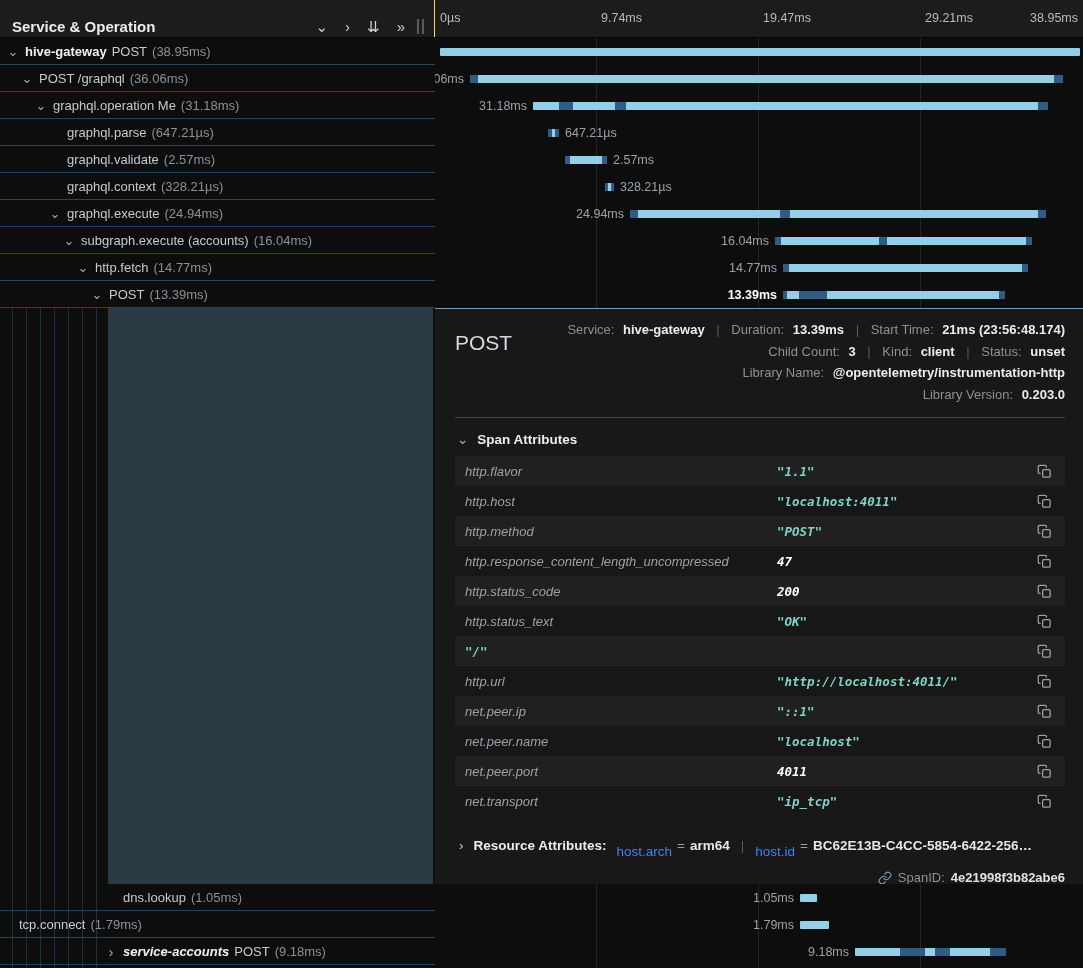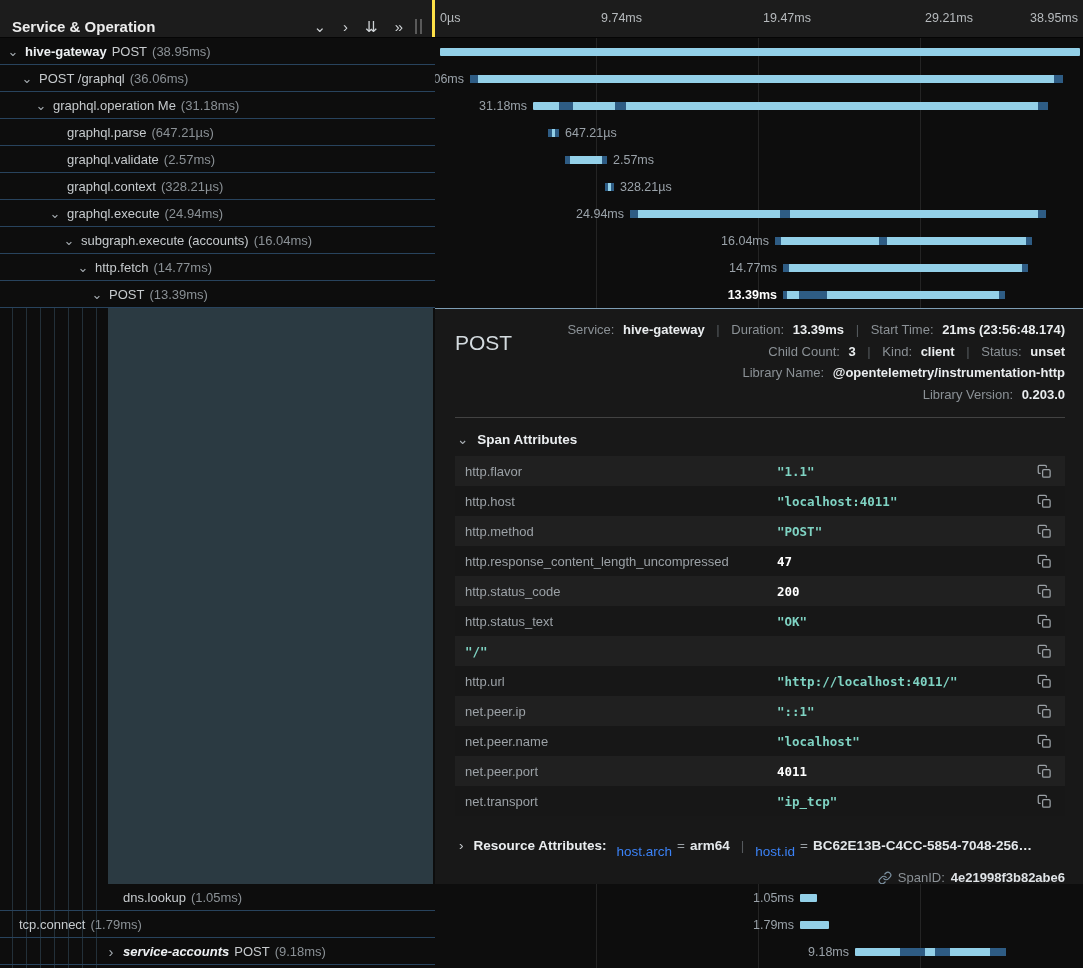--- a/index.html
+++ b/index.html
@@ -5,21 +5,21 @@
   * { margin:0; padding:0; box-sizing:border-box; }
   html,body { width:1083px; height:968px; background:#0d0d0d; font-family:"Liberation Sans", sans-serif; overflow:hidden; }
   .app { position:relative; width:1083px; height:968px; background:#0d0d0d; overflow:hidden; }
 
   
   .timeline-layer { position:absolute; left:435px; top:38px; width:648px; bottom:0; z-index:0; }
   .gridline { position:absolute; top:0; bottom:0; width:1px; background:#242424; }
 
   
   .panel-header { position:absolute; top:0; left:0; right:0; height:38px; display:flex; background:#1c1c1c; border-bottom:1px solid #050505; z-index:5; }
-  .left-head { width:435px; flex:0 0 435px; display:flex; align-items:center; padding:16px 10px 0 12px; border-right:3px solid #fde047; }
+  .left-head { width:435px; flex:0 0 435px; display:flex; align-items:center; padding:16px 10px 0 12px; border-right:1px solid #fde047; }
   .head-title { font-size:15px; font-weight:700; color:#ececec; flex:1; }
   .head-icons { display:flex; align-items:center; gap:17px; color:#cfd3d6; font-size:15px; margin-right:12px; }
   .head-icons span { cursor:pointer; line-height:1; }
   .resize-handle { width:7px; height:15px; border-left:2px solid #5a5a5a; border-right:2px solid #5a5a5a; }
   .right-head { flex:1; position:relative; color:#b6babd; font-size:12.5px; }
   .tick { position:absolute; top:11px; white-space:nowrap; }
   .tick.tick-right { width:80px; text-align:right; }
 
   
   .rows { position:absolute; left:0; width:100%; z-index:1; }
@@ -54,21 +54,21 @@
   .detail-title { font-size:21px; font-weight:500; color:#d3dade; margin-top:12px; }
   .meta { text-align:right; line-height:21.5px; font-size:13px; color:#8b9196; }
   .pair { white-space:nowrap; }
   .psep { color:#565b5f; margin:0 8px; }
   .psep:empty { display:none; }
   .pair .k { color:#8b9196; }
   .pair .v { color:#eaedef; font-weight:700; margin-left:5px; }
   .detail hr { border:none; border-top:1px solid #424242; margin:12px 0 0; }
   .attr-head { display:flex; align-items:center; gap:9px; margin:13px 0 9px 2px; font-size:13.5px; font-weight:700; color:#eaedef; cursor:pointer; }
   .attr-head .chev { color:#aab0b5; font-weight:400; }
-  .attr-row { display:flex; align-items:center; height:30px; padding:0 10px; }
+  .attr-row { display:flex; align-items:center; height:30px; padding:0 10px;font-style:italic; }
   .attr-row:nth-child(odd) { background:#202020; }
   .attr-row:nth-child(even) { background:#171717; }
   .attr-key { flex:0 0 312px; color:#9ba1a6; font-size:13px; overflow:hidden; white-space:nowrap; }
   .attr-val { flex:1; font-family:"DejaVu Sans Mono", monospace; font-size:12.5px; font-weight:700; white-space:nowrap; overflow:hidden; }
   .attr-val.str { color:#7fd3c3; }
   .attr-val.num { color:#ffffff; }
   .copy-btn { flex:0 0 18px; color:#9ba1a6; cursor:pointer; display:flex; align-items:center; }
   .copy-btn svg { width:15px; height:15px; }
   .resource-line { display:flex; align-items:center; margin-top:16px; font-size:13.5px; white-space:nowrap; overflow:hidden; }
   .res-chev { color:#c6cacd; margin:0 10px 0 4px; cursor:pointer; }
@@ -480,21 +480,21 @@
 
     <div class="resource-line">
       <span class="res-chev">›</span>
       <span class="res-title">Resource Attributes:</span>
       <span class="res-k">host.arch</span>
       <span class="res-eq">=</span>
       <span class="res-v">arm64</span>
       <span class="res-sep">|</span>
       <span class="res-k">host.id</span>
       <span class="res-eq">=</span>
-      <span class="res-v">BC62E13B-C4CC-5854-7048-256…</span>
+      <span class="res-v">BC62E13B-C4CC-5854-6422-256…</span>
     </div>
 
     <div class="footer-line">
       <svg viewBox="0 0 24 24" fill="none" stroke="currentColor" stroke-width="2" stroke-linecap="round" stroke-linejoin="round">
         <path d="M10 13a5 5 0 0 0 7.54.54l3-3a5 5 0 0 0-7.07-7.07l-1.72 1.71"></path>
         <path d="M14 11a5 5 0 0 0-7.54-.54l-3 3a5 5 0 0 0 7.07 7.07l1.71-1.71"></path>
       </svg>
       <span>SpanID:</span>
       <span class="spanid-val">4e21998f3b82abe6</span>
     </div>

